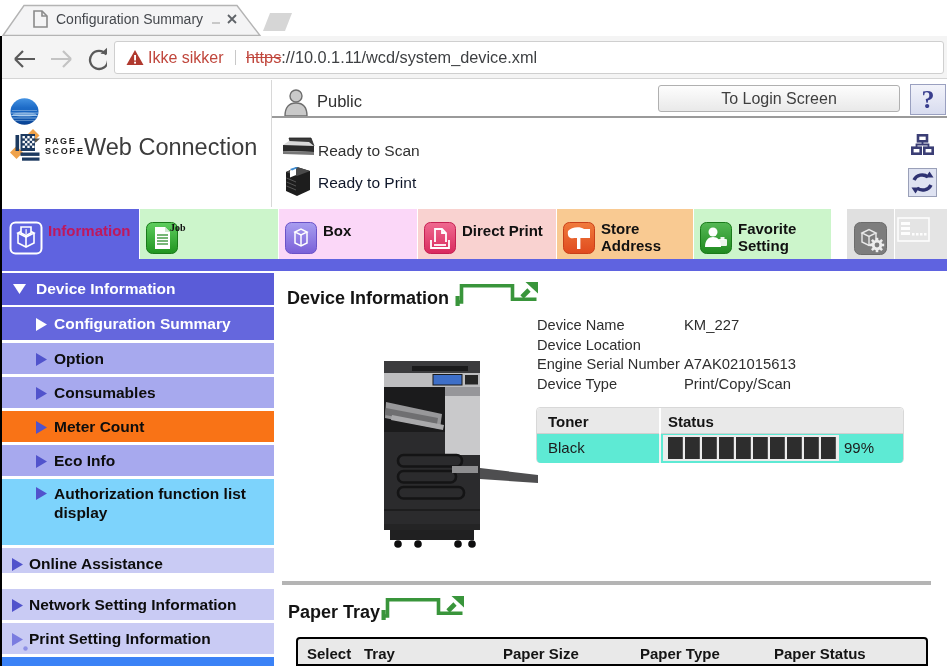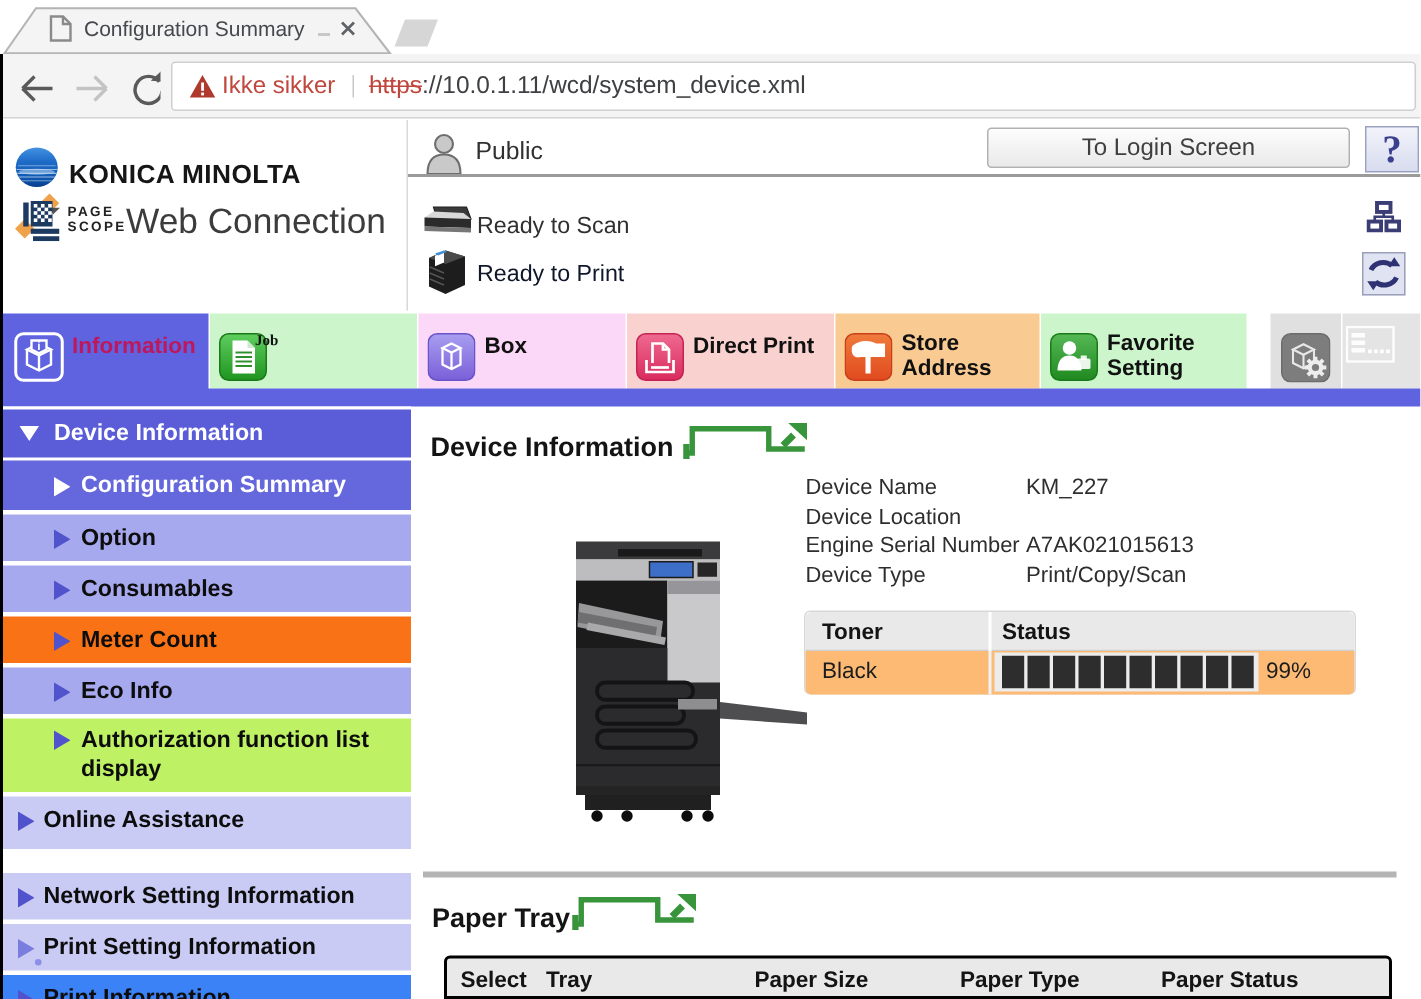--- a/index.html
+++ b/index.html
@@ -57,21 +57,20 @@
   <ellipse cx="14.5" cy="13.5" rx="14" ry="13.2" fill="url(#glb)"></ellipse>
   <g stroke="#cfe4f8" stroke-width="0.8">
     <line x1="2" y1="12.5" x2="27" y2="12.5" opacity="0.5"></line>
     <line x1="1" y1="15" x2="28" y2="15" opacity="0.7"></line>
     <line x1="1.5" y1="17.5" x2="27.5" y2="17.5" opacity="0.95"></line>
     <line x1="2.5" y1="20" x2="26.5" y2="20" opacity="0.7"></line>
     <line x1="4.5" y1="22.5" x2="24.5" y2="22.5" opacity="0.45"></line>
   </g>
   <ellipse cx="14.5" cy="16.5" rx="12" ry="2" fill="#bcd9f2" opacity="0.55"></ellipse>
 </svg>
-<div class="abs" style="left:46px;top:106px;font-size:17.5px;font-weight:bold;color:#161616;letter-spacing:0.3px;">KONICA MINOLTA</div>
 
 <svg class="abs" style="left:8px;top:128px;" width="34" height="34" viewBox="0 0 34 34">
   <polygon points="25,1 31.5,7.5 25,14 18.5,7.5" fill="#efa24b"></polygon>
   <polygon points="25.5,10.5 32,10.5 27.5,14.8" fill="#55514a"></polygon>
   <polygon points="8.5,18 15,24.5 8.5,31 2,24.5" fill="#efa24b"></polygon>
   <rect x="7.5" y="7" width="3.6" height="16" fill="#1d3a60"></rect>
   <rect x="12.5" y="6" width="14.5" height="17" fill="#1d3a60"></rect>
   <rect x="12.5" y="24.5" width="19" height="3.4" fill="#1d3a60"></rect>
   <rect x="14" y="29.5" width="17.5" height="3.2" fill="#1d3a60"></rect>
   <g fill="#fff">
@@ -306,27 +305,27 @@
           <polygon points="0,0 11,6.5 0,13" fill="#5153cc"></polygon>
         </svg>
     <span style="margin-left:54px;">Meter Count</span>
   </div>
   <div style="margin-top:3px;height:31px;background:#a7a9ee;color:#0d0d0d;font-weight:bold;font-size:15.5px;line-height:31px;position:relative;">
     <svg style="position:absolute;left:36px;top:10px;" width="11" height="13" viewBox="0 0 11 13">
           <polygon points="0,0 11,6.5 0,13" fill="#5153cc"></polygon>
         </svg>
     <span style="margin-left:54px;">Eco Info</span>
   </div>
-  <div style="margin-top:3px;height:49px;background:#bef264;color:#0d0d0d;font-weight:bold;font-size:15.5px;line-height:19px;position:relative;">
+  <div style="margin-top:3px;height:66px;background:#7dd3fc;color:#0d0d0d;font-weight:bold;font-size:15.5px;line-height:19px;position:relative;">
     <svg style="position:absolute;left:36px;top:8px;" width="11" height="13" viewBox="0 0 11 13">
           <polygon points="0,0 11,6.5 0,13" fill="#5153cc"></polygon>
         </svg>
     <div style="margin-left:54px;padding-top:5px;">Authorization function list display</div>
   </div>
-  <div style="margin-top:3px;height:35px;background:#c9cbf4;color:#0d0d0d;font-weight:bold;font-size:15.5px;line-height:31px;position:relative;">
+  <div style="margin-top:3px;height:25px;background:#c9cbf4;color:#0d0d0d;font-weight:bold;font-size:15.5px;line-height:31px;position:relative;">
     <svg style="position:absolute;left:12px;top:10px;" width="11" height="13" viewBox="0 0 11 13">
           <polygon points="0,0 11,6.5 0,13" fill="#5153cc"></polygon>
         </svg>
     <span style="margin-left:29px;">Online Assistance</span>
   </div>
   <div style="margin-top:16px;height:31px;background:#c9cbf4;color:#0d0d0d;font-weight:bold;font-size:15.5px;line-height:31px;position:relative;">
     <svg style="position:absolute;left:12px;top:10px;" width="11" height="13" viewBox="0 0 11 13">
           <polygon points="0,0 11,6.5 0,13" fill="#5153cc"></polygon>
         </svg>
     <span style="margin-left:29px;">Network Setting Information</span>
@@ -402,21 +401,21 @@
       <div>A7AK021015613</div>
       <div>Print/Copy/Scan</div>
 </div>
 
 <div class="abs" style="left:536px;top:407px;width:368px;height:56px;border:1px solid #d8d8d8;border-radius:4px;">
   <div style="height:26px;background:#e9e9e9;border-bottom:1px solid #d0d0d0;border-radius:4px 4px 0 0;position:relative;">
     <span style="position:absolute;left:11px;top:5px;font-size:15px;font-weight:bold;color:#141414;">Toner</span>
     <span style="position:absolute;left:131px;top:5px;font-size:15px;font-weight:bold;color:#141414;">Status</span>
     <div style="position:absolute;left:122px;top:0;width:2px;height:26px;background:#fff;"></div>
   </div>
-  <div style="height:29px;background:#fdba74;position:relative;border-radius:0 0 4px 4px;">
+  <div style="height:29px;background:#5eead4;position:relative;border-radius:0 0 4px 4px;">
     <span style="position:absolute;left:11px;top:5px;font-size:15px;color:#1c1c1c;">Black</span>
     <div style="position:absolute;left:122px;top:0;width:2px;height:29px;background:#f2f2f2;"></div>
     <div style="position:absolute;left:126px;top:1px;width:176px;height:26px;background:#ececec;"></div>
     <div style="position:absolute;left:131px;top:3px;width:168px;height:22px;">
       <svg width="168" height="22">
         <g fill="#2d2d2d">
           <rect x="0" y="0" width="14.8" height="22"></rect>
               <rect x="17" y="0" width="14.8" height="22"></rect>
           <rect x="34" y="0" width="14.8" height="22"></rect>
               <rect x="51" y="0" width="14.8" height="22"></rect>

